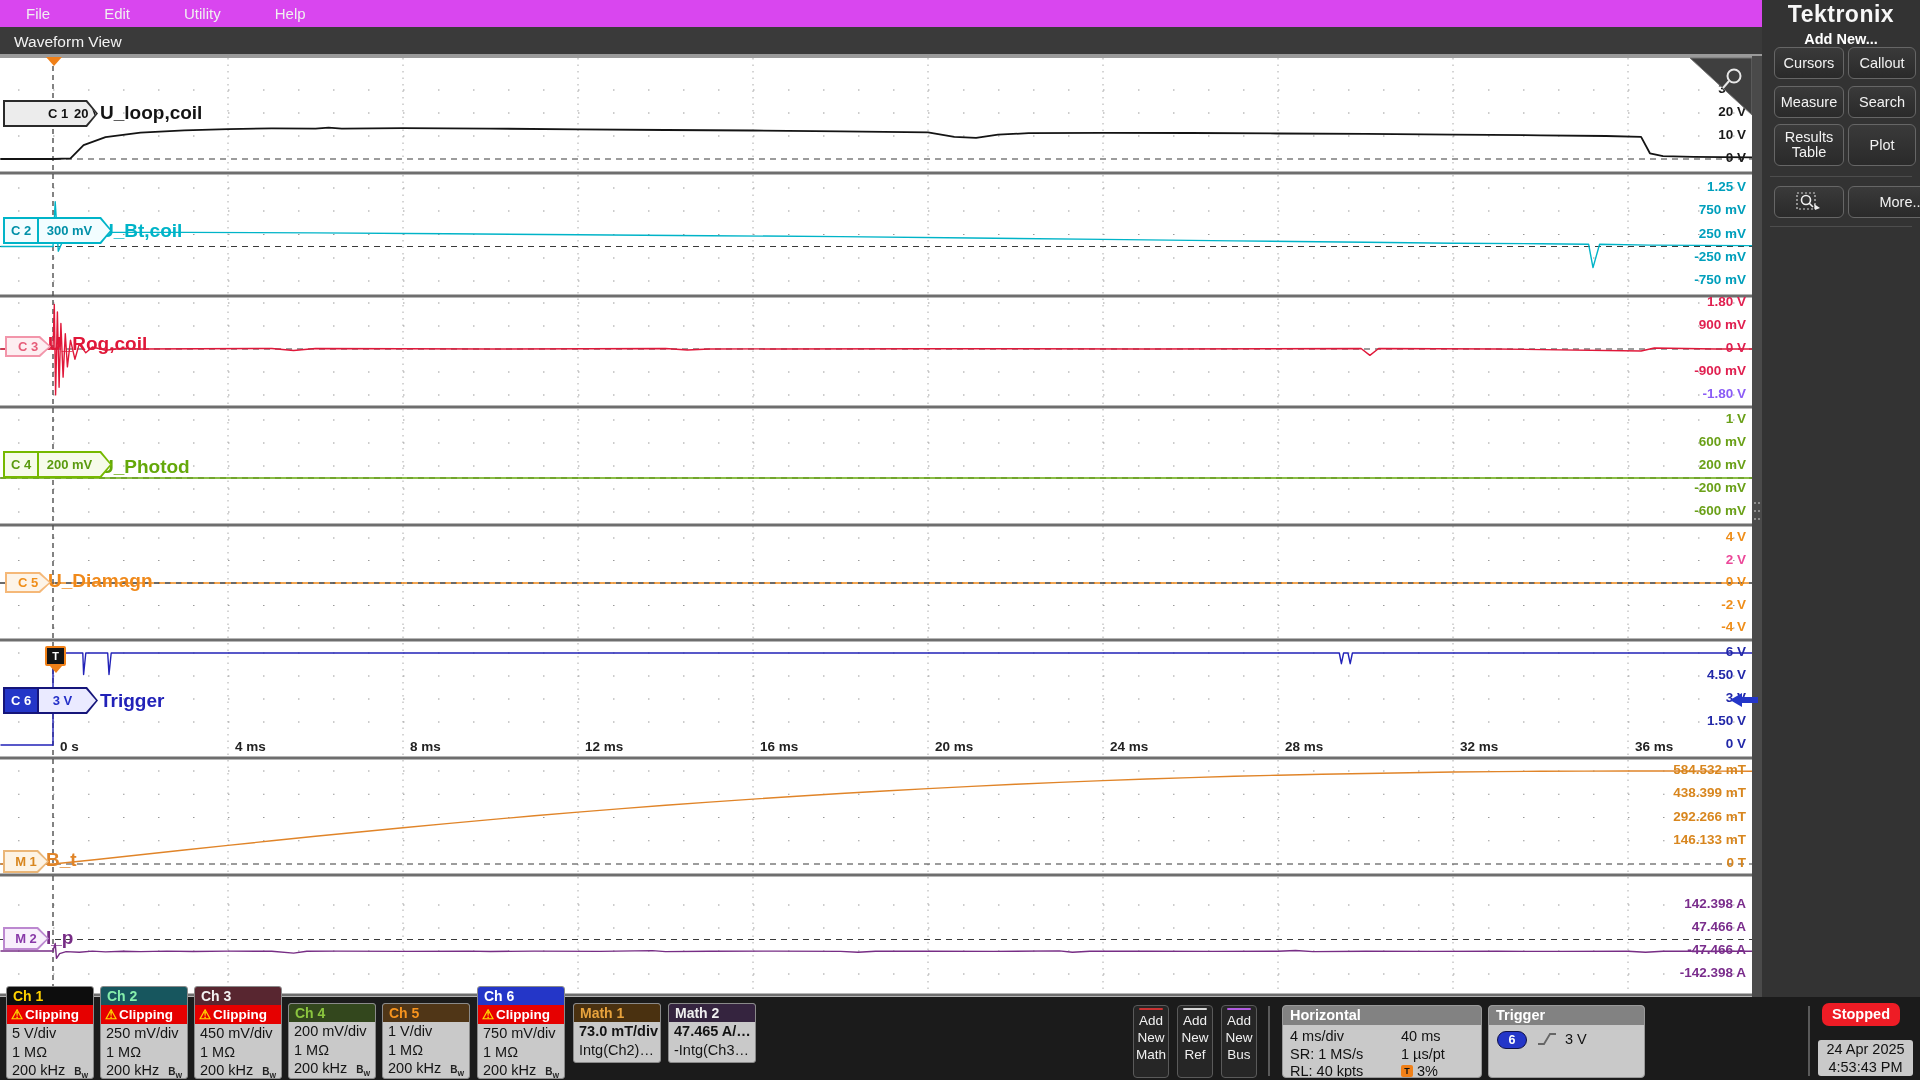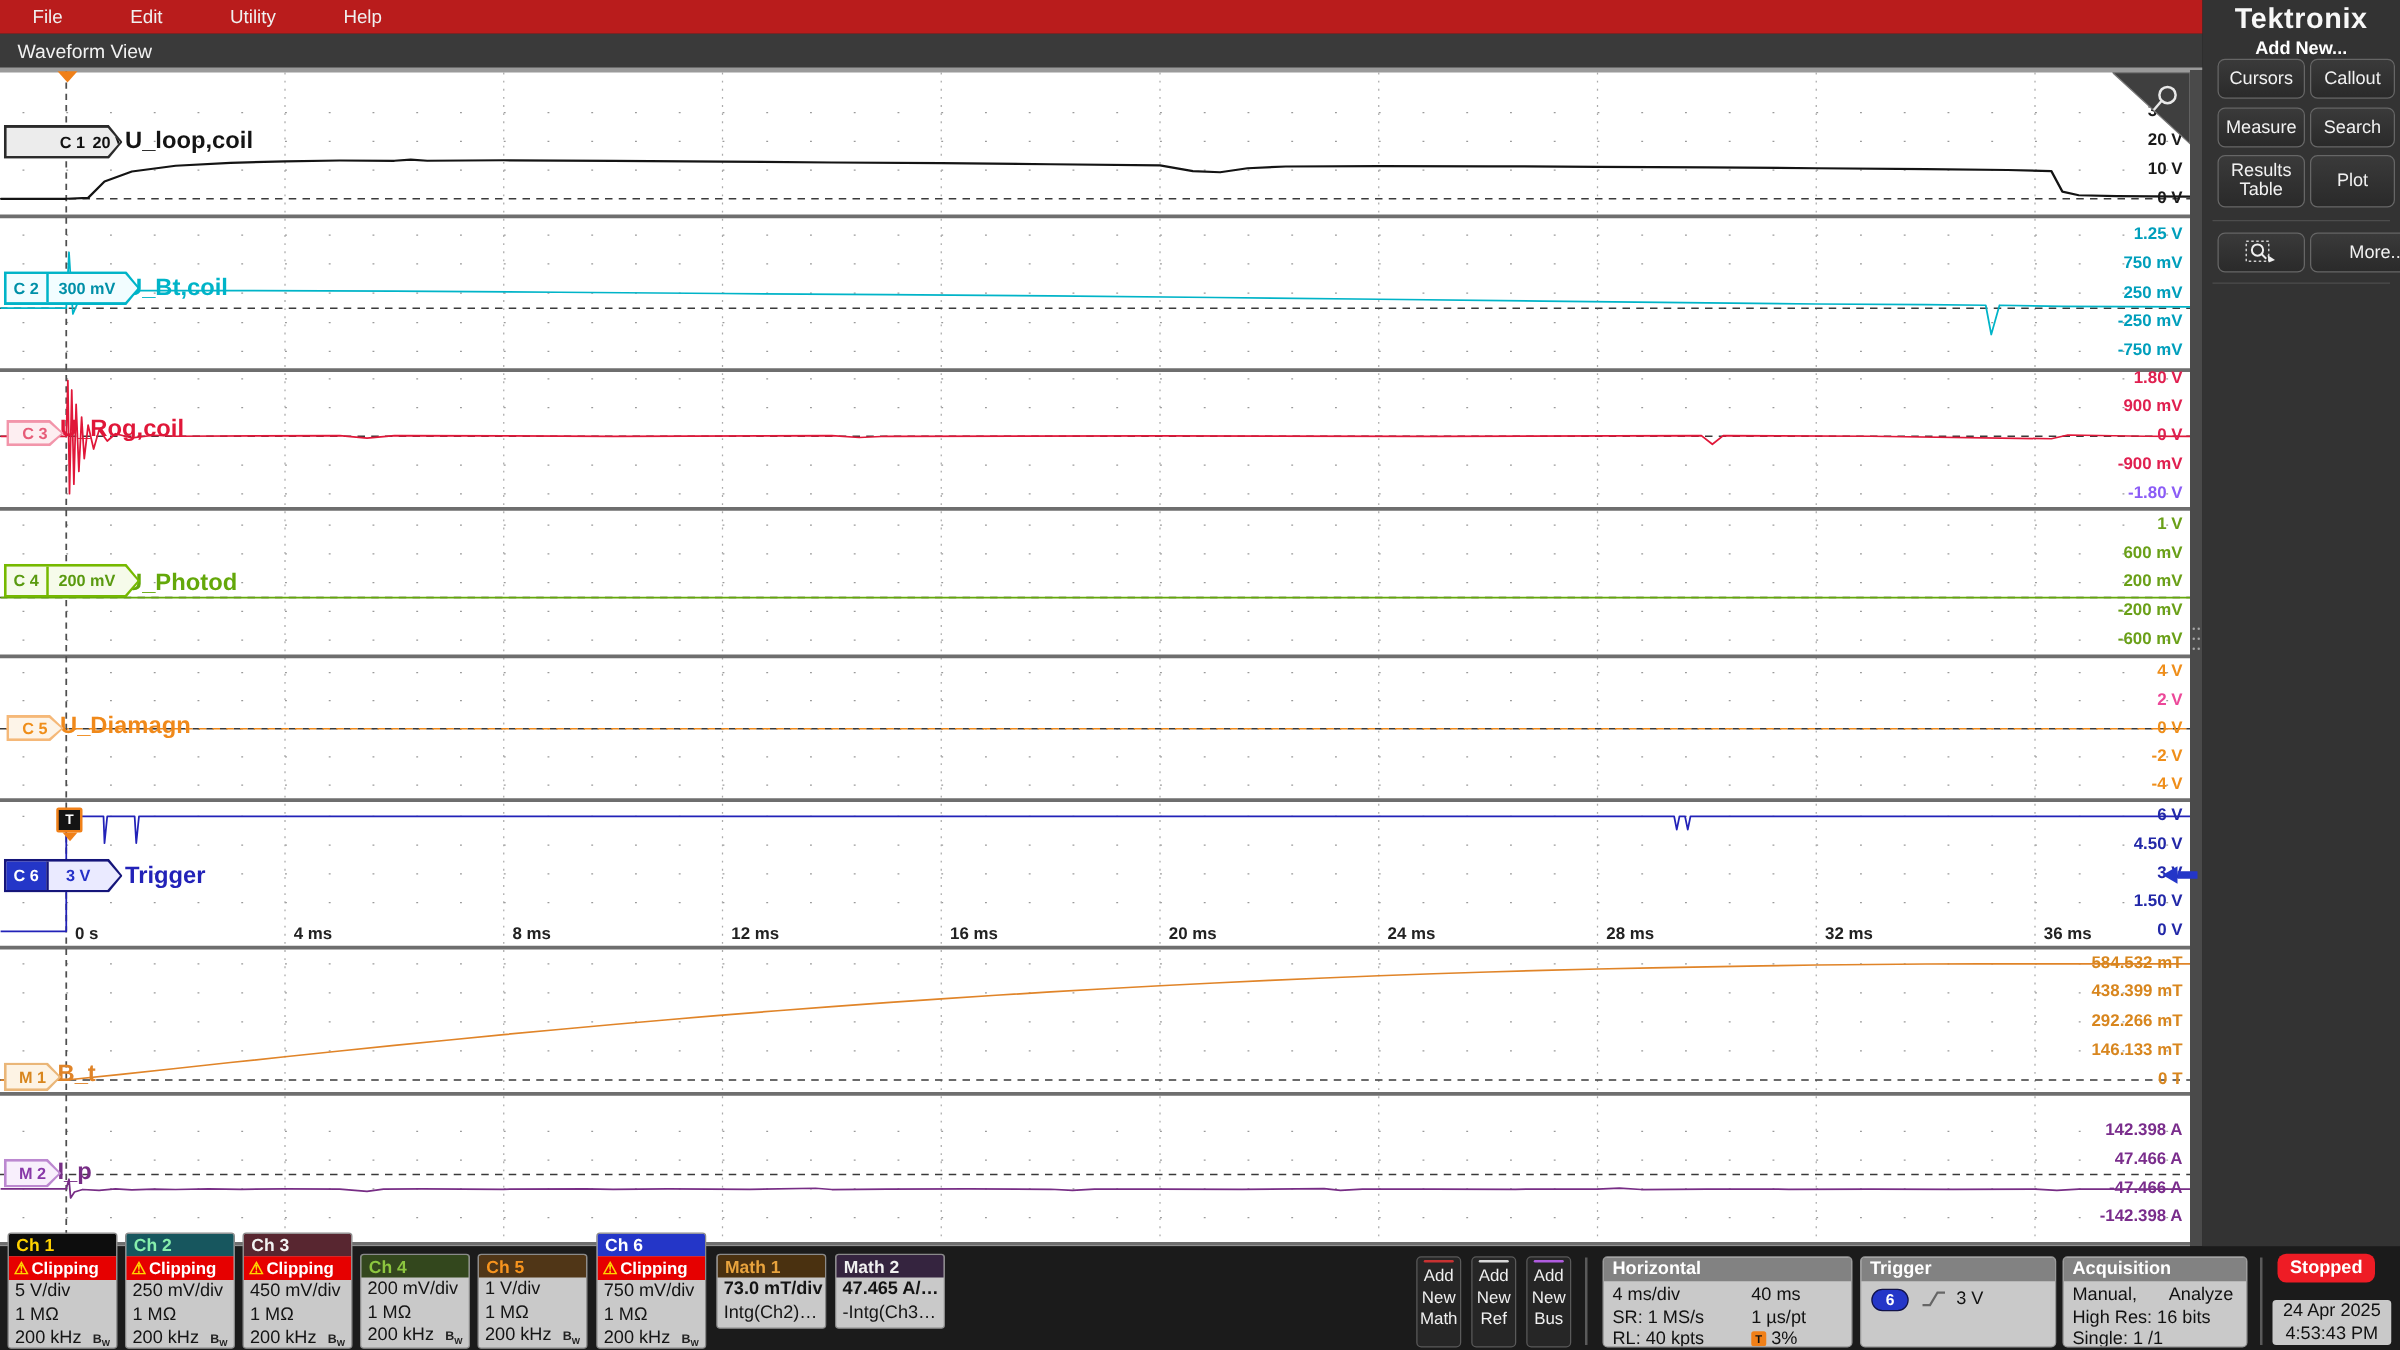--- a/index.html
+++ b/index.html
@@ -1,20 +1,20 @@
 <!DOCTYPE html>
 <html><head>
 <meta charset="utf-8">
 <style>
   html,body{margin:0;padding:0;background:#111;}
   #app{position:relative;width:1920px;height:1080px;overflow:hidden;
        font-family:"Liberation Sans",sans-serif;background:#1c1c1c;}
   .abs{position:absolute;}
   
-  #menubar{left:0;top:0;width:1762px;height:27px;background:#b91c1c;display:flex;align-items:center;gap:26px;padding-left:12px;box-sizing:border-box;}
+  #menubar{left:0;top:0;width:1762px;height:27px;background:#d946ef;display:flex;align-items:center;gap:26px;padding-left:12px;box-sizing:border-box;}
   .menu-item{color:#f0f0f0;font-size:15px;padding:0 14px;cursor:default;}
   #tabbar{left:0;top:27px;width:1762px;height:29px;background:#3a3a3a;border-bottom:2px solid #9a9a9a;box-sizing:border-box;}
   #tab-label{position:absolute;left:14px;top:6px;color:#f2f2f2;font-size:15.5px;}
   .ov-bracket{position:absolute;top:33px;width:7px;height:18px;}
   .ov-line{position:absolute;top:42px;height:2px;background:#a8a8a8;}
   .ov-t-tri{position:absolute;width:0;height:0;border-left:6px solid transparent;border-right:6px solid transparent;border-top:6px solid #f08018;}
   .ov-t-box{position:absolute;width:14px;height:13px;background:#2a2a2a;border:2px solid #f08018;color:#fff;font-size:9px;font-weight:bold;text-align:center;line-height:13px;border-radius:2px;}
   
   #plot{left:0;top:56px;width:1752px;height:941px;background:#ffffff;}
   #strip{left:1752px;top:56px;width:10px;height:941px;background:#4a4a4a;}
@@ -401,27 +401,20 @@
 
   <div class="pane" style="left:1488px;top:1005px;width:157px;height:73px;">
     <div class="phdr">Trigger</div>
     <span class="pill" style="left:8px;top:25px;">6</span>
     <svg style="position:absolute;left:48px;top:25px;" width="20" height="16">
       <polyline points="1,13 7,13 13,3 19,3" fill="none" stroke="#666" stroke-width="1.8"></polyline>
     </svg>
     <span class="ptxt" style="left:76px;top:25px;">3 V</span>
   </div>
 
-  <div class="pane" style="left:1650px;top:1005px;width:148px;height:73px;">
-    <div class="phdr">Acquisition</div>
-    <span class="ptxt" style="left:7px;top:22px;">Manual,</span>
-    <span class="ptxt" style="left:84px;top:22px;">Analyze</span>
-    <span class="ptxt" style="left:7px;top:40px;">High Res: 16 bits</span>
-    <span class="ptxt" style="left:7px;top:57px;">Single: 1 /1</span>
-  </div>
 
   <div class="vdiv" style="left:1808px;"></div>
   <div id="stopped">Stopped</div>
   <div id="datetime">
     <div>24 Apr 2025</div>
     <div>4:53:43 PM</div>
   </div>
 
 </div>
 

